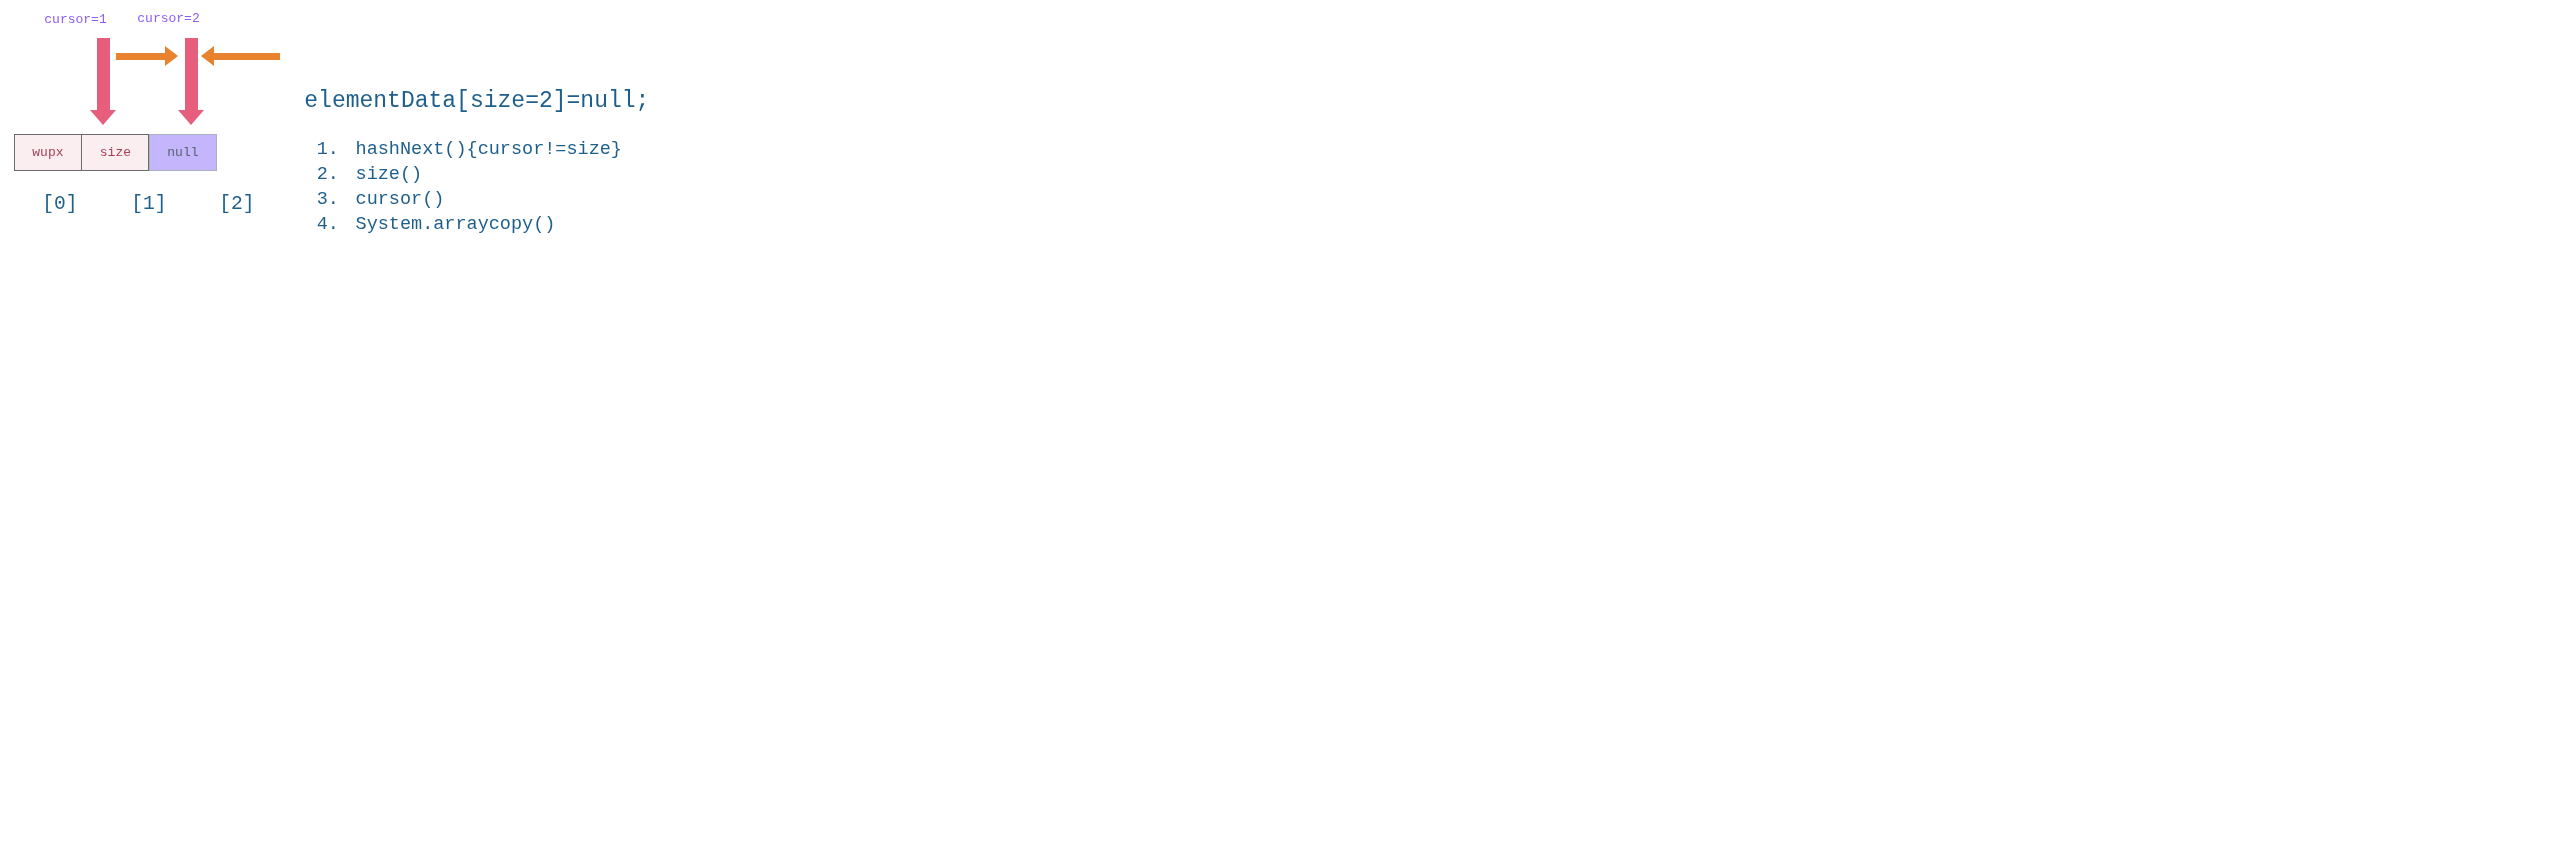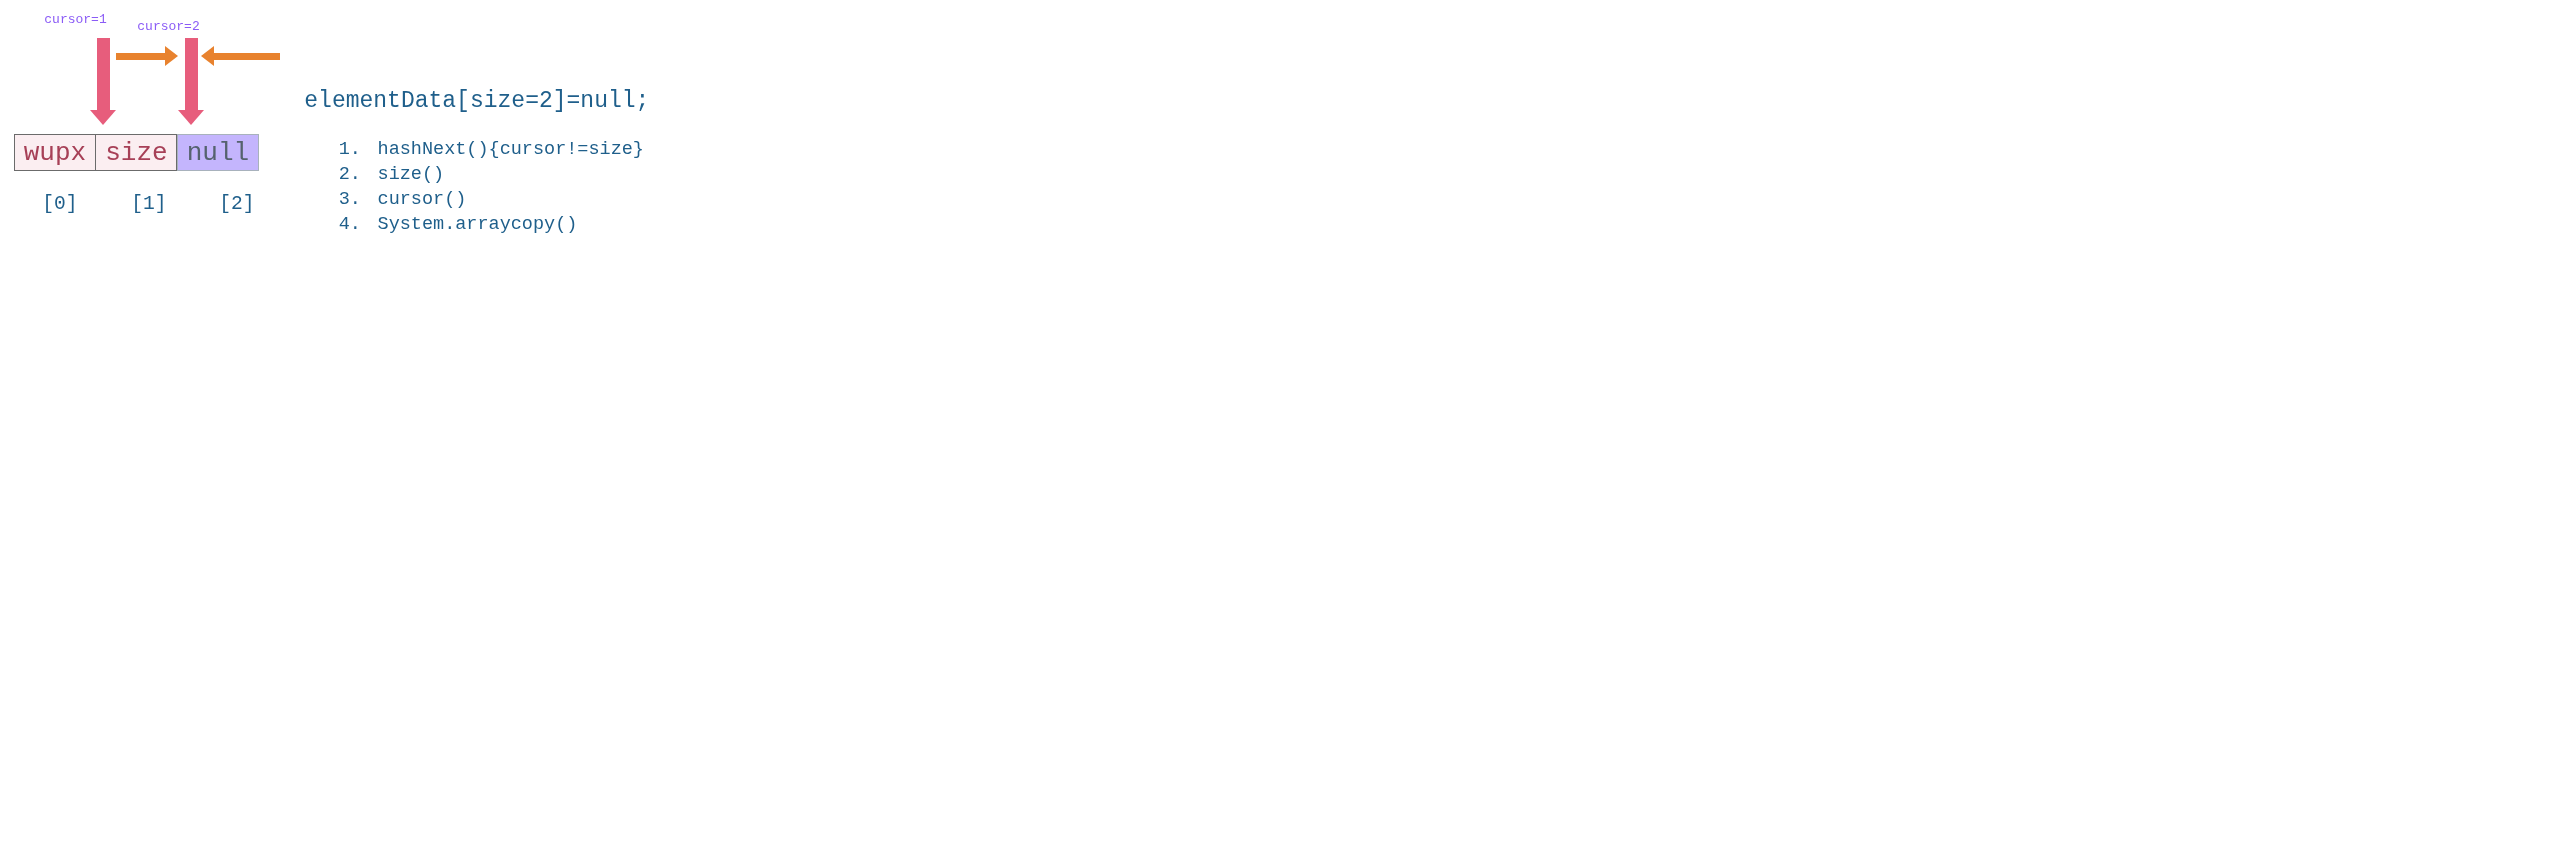--- a/index.html
+++ b/index.html
@@ -58,27 +58,27 @@
     border-bottom: 10.3px solid transparent;
     border-right: 13.4px solid #e8822e;
   }
   .cells {
     position: absolute;
     top: 124px;
     left: 3.6px;
     display: flex;
   }
   .cell {
-    width: 82px;
+    width: 68px;
     height: 37px;
     border: 0.5px solid #6b6b6b;
     display: flex;
     align-items: center;
     justify-content: center;
-    font-size: 26px;
+    font-size: 13px;
     margin-left: -0.5px;
   }
   .cell.pinkbg { background: #fbeef1; color: #a74057; }
   .cell.graybg { background: #c4b5fd; color: #55626e; border-color: #a8b2bc; }
   .cell.first { margin-left: 0; }
   .idx-label {
     position: absolute;
     font-size: 19.6px;
     color: #1f5f8b;
   }
@@ -90,30 +90,30 @@
   }
   .steps {
     position: absolute;
     top: 128px;
     left: 299px;
     color: #1f5f8b;
     font-size: 18.5px;
     line-height: 1.35;
   }
   .steps ol { margin: 0; padding-left: 2.2em; }
-  .steps li { padding-left: 0.3em; margin-left: 22px; }
+  .steps li { padding-left: 0.3em; }
 </style>
 </head>
 <body>
 
 <div class="wrap">
 
   <div class="cursor-label" style="top:2.1px; left:34px;">cursor=1</div>
 
-  <div class="cursor-label" style="top:9px; left:127px;text-align:right;">cursor=2</div>
+  <div class="cursor-label" style="top:1px; left:127px;text-align:right;">cursor=2</div>
 
   <div class="pink-arrow" style="top:28px; left:87px; height:72px;"></div>
 
   <div class="pink-arrow" style="top:28px; left:175px; height:72px;"></div>
 
   <div class="orange-arrow-line" style="top:43px; left:106px; width:49px;"></div>
   <div class="orange-arrow-head-right" style="top:36px; left:155px;"></div>
 
   <div class="orange-arrow-line" style="top:43px; left:203px; width:67px;"></div>
   <div class="orange-arrow-head-left" style="top:36px; left:191px;"></div>

